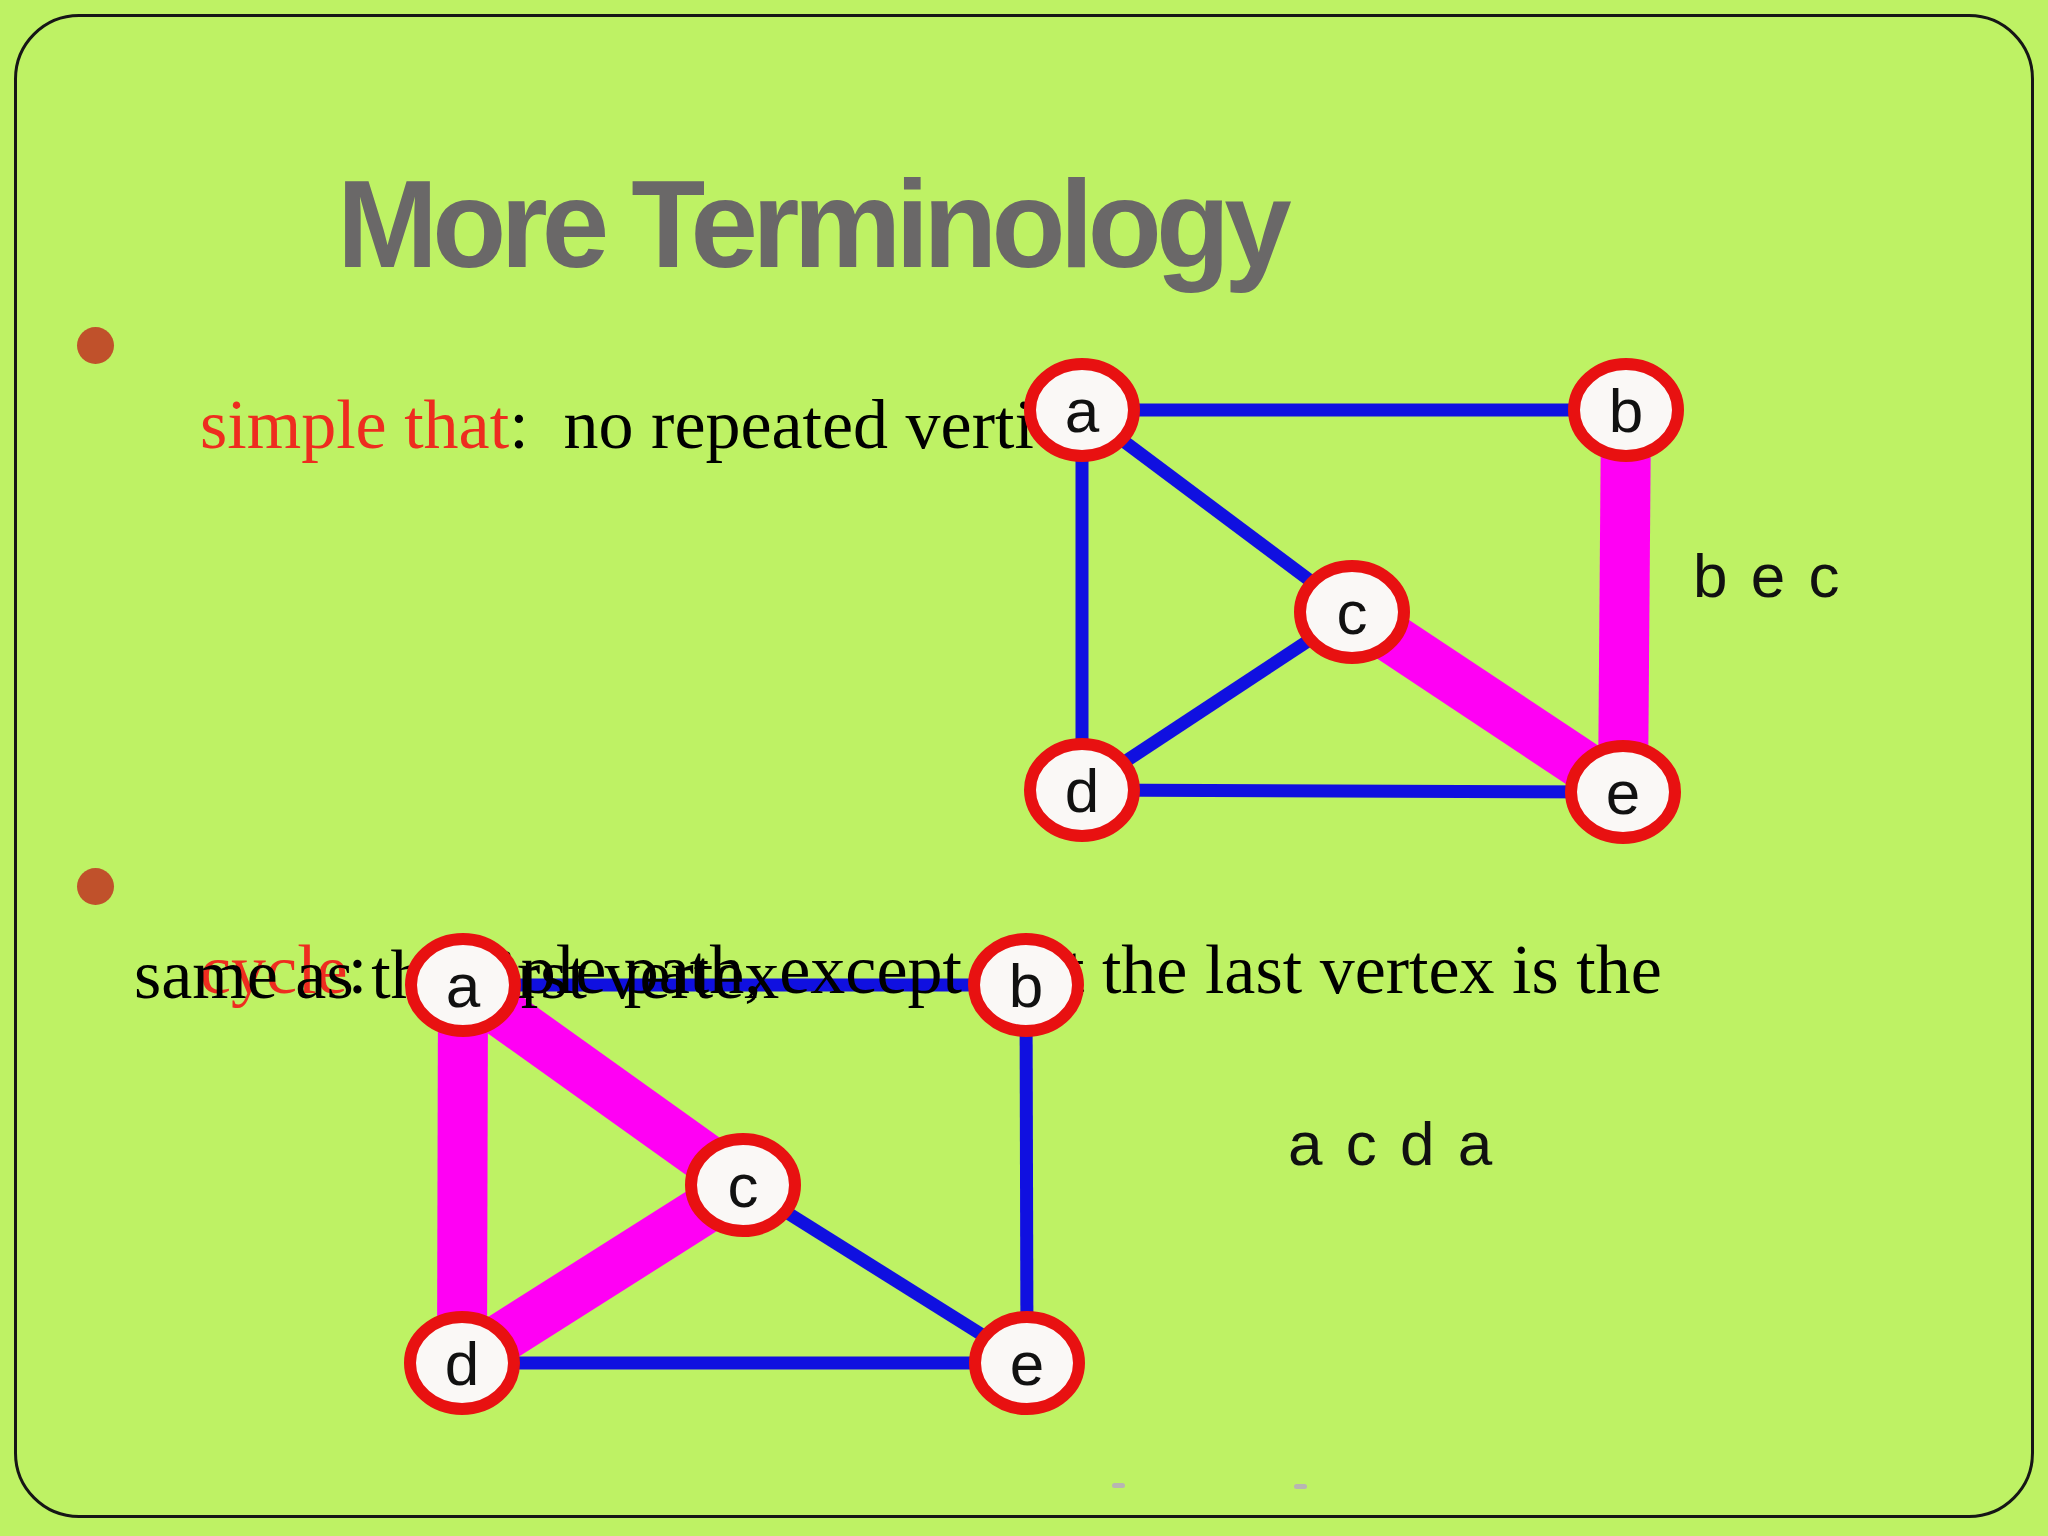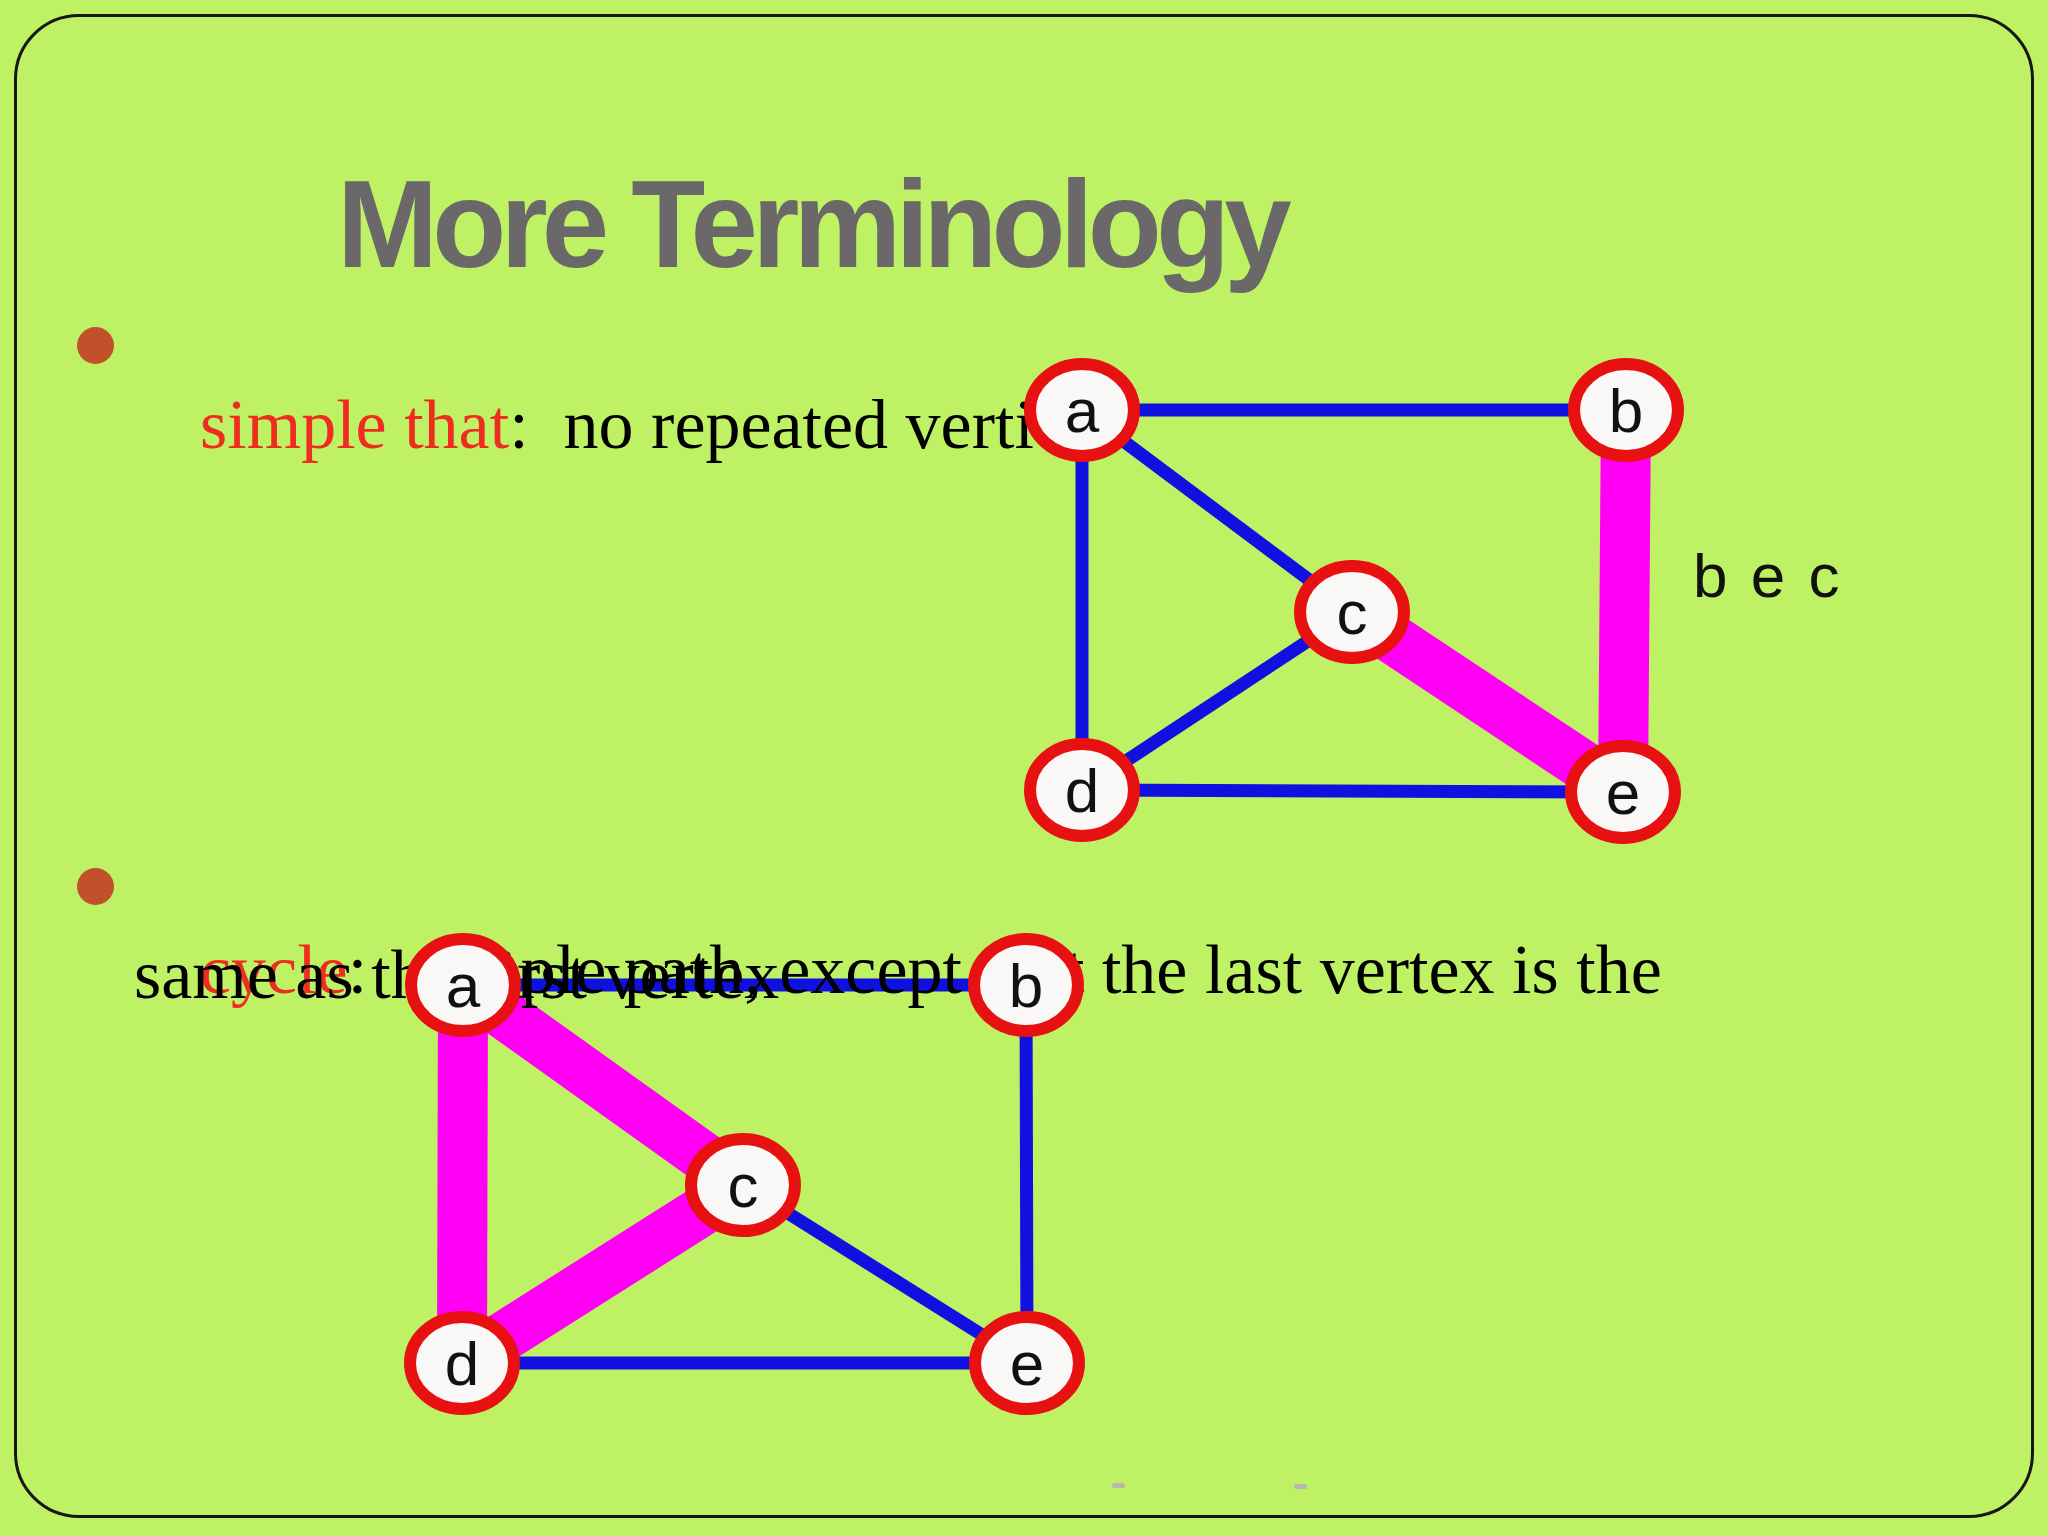--- a/index.html
+++ b/index.html
@@ -76,20 +76,21 @@
     <span class="term">simple that</span><span class="sep">:</span><span>  no repeated vertices</span>
   </div>
 
   <div class="bullet-dot dot2"></div>
   <div class="txt body-line line2a">
     <span class="term">cycle</span><span class="sep">:</span><span>   simple path, except that the last vertex is the</span>
   </div>
   <div class="txt body-line line2b">same as the first vertex</div>
 
   <div class="graph-caption cap1">b e c</div>
+  <div class="graph-caption cap2">a c d a</div>
 
   <div class="artifact art1"></div>
   <div class="artifact art2"></div>
 
   <svg id="nodes-svg" class="layer-nodes" width="2048" height="1536" viewBox="0 0 2048 1536">
       <ellipse cx="1082" cy="410" rx="52" ry="46" fill="#faf8f6" stroke="#e81111" stroke-width="12"></ellipse>
       <text x="1082" y="432" text-anchor="middle" font-family="&quot;Liberation Sans&quot;, sans-serif" font-size="62" fill="#111111">a</text>
       <ellipse cx="1626" cy="410" rx="52" ry="46" fill="#faf8f6" stroke="#e81111" stroke-width="12"></ellipse>
       <text x="1626" y="432" text-anchor="middle" font-family="&quot;Liberation Sans&quot;, sans-serif" font-size="62" fill="#111111">b</text>
       <ellipse cx="1352" cy="612" rx="52" ry="46" fill="#faf8f6" stroke="#e81111" stroke-width="12"></ellipse>

